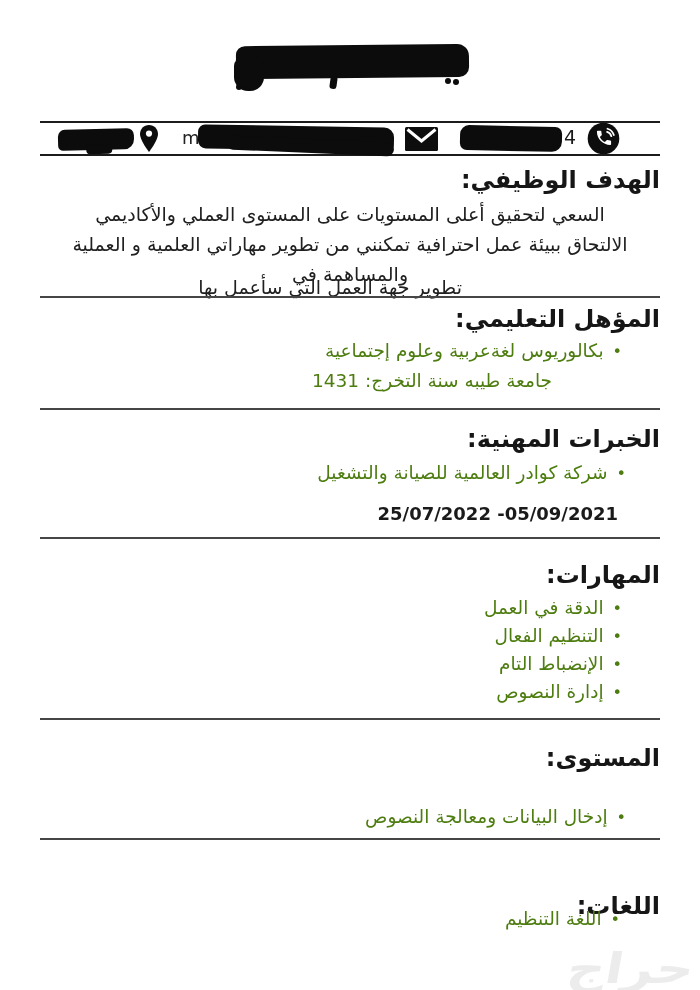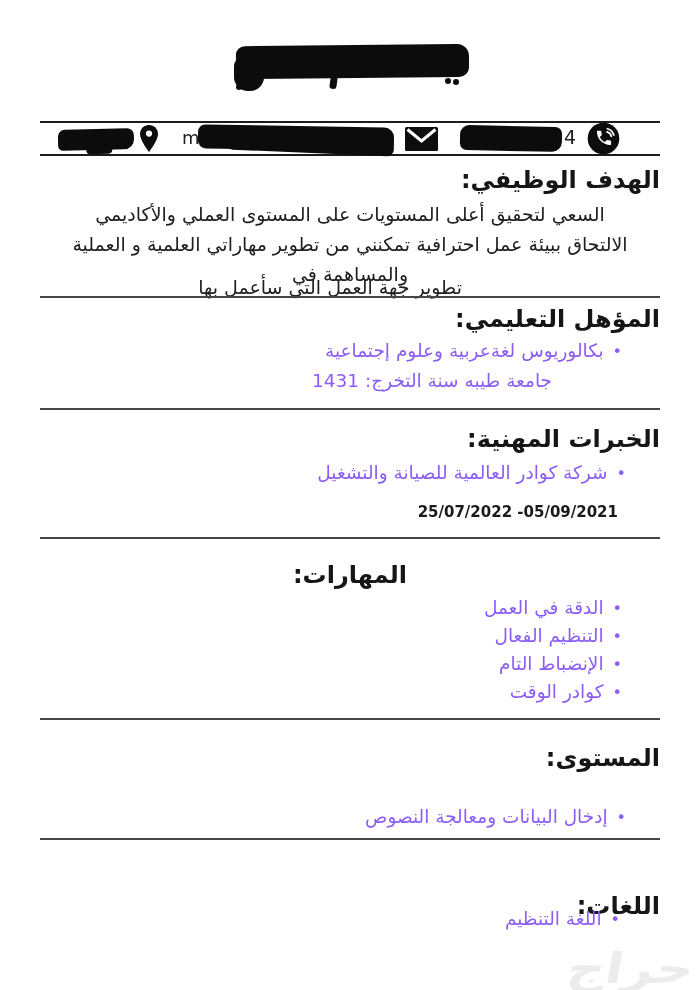--- a/index.html
+++ b/index.html
@@ -33,36 +33,36 @@
   .four-suffix{position:absolute;left:524px;top:3px;font-size:19px;color:#1b1b1b;}
   .phone-icon{position:absolute;left:547px;top:-1px;width:33px;height:33px;}
   
   .sec-heading{
     position:absolute;left:40px;right:40px;text-align:right;direction:rtl;
     font-size:24px;font-weight:bold;color:#161616;
   }
   .body-line{position:absolute;left:40px;right:40px;text-align:center;direction:rtl;
     font-size:19px;color:#202020;line-height:30px;}
   .divider{position:absolute;left:40px;right:40px;height:0;border-top:2px solid #464646;}
-  .bullet-line{direction:rtl;text-align:right;font-size:18.5px;color:#8b5cf6;}
+  .bullet-line{direction:rtl;text-align:right;font-size:18.5px;color:#4d7c0f;}
   .bullet-glyph{margin-left:9px;font-size:16px;}
   .h-objective{top:166px;}
   .obj-l1{top:199px;}
   .obj-l2{top:229px;}
   .obj-l3{top:272px;right:238px;margin-left:28px;}
   .div-1{top:296px;}
   .h-education{top:305px;}
   .edu-item{top:340px;right:78px;}
   .edu-detail{top:370px;right:148px;}
   .div-2{top:408px;}
   .h-experience{top:425px;}
   .exp-item{top:462px;right:74px;}
-  .exp-date{position:absolute;right:82px;top:503px;direction:ltr;font-size:15px;font-weight:bold;color:#1a1a1a;}
+  .exp-date{position:absolute;right:82px;top:503px;direction:ltr;font-size:18px;font-weight:bold;color:#1a1a1a;}
   .div-3{top:537px;}
-  .h-skills{top:561px;text-align:center;}
+  .h-skills{top:561px;}
   .skills-list{position:absolute;right:78px;top:594px;}
   .skills-list .bullet-line{line-height:27px;}
   .div-4{top:718px;}
   .h-courses{top:744px;}
   .course-item{top:783px;right:74px;margin-top:23px;}
   .div-5{top:838px;}
   .h-languages{top:892px;}
   .lang-item{top:908px;right:80px;}
   .bullet-abs{position:absolute;left:40px;}
   
@@ -140,21 +140,21 @@
     <div class="bullet-line">
       <span class="bullet-glyph">•</span><span>الدقة في العمل</span>
     </div>
     <div class="bullet-line">
       <span class="bullet-glyph">•</span><span>التنظيم الفعال</span>
     </div>
     <div class="bullet-line">
       <span class="bullet-glyph">•</span><span>الإنضباط التام</span>
     </div>
     <div class="bullet-line">
-      <span class="bullet-glyph">•</span><span>كوادر الوقت</span>
+      <span class="bullet-glyph">•</span><span>إدارة النصوص</span>
     </div>
   </div>
   <div class="divider div-4"></div>
 
   <div class="sec-heading h-courses">المستوى:</div>
   <div class="bullet-line bullet-abs course-item">
     <span class="bullet-glyph">•</span><span>إدخال البيانات ومعالجة النصوص</span>
   </div>
   <div class="divider div-5"></div>
 

